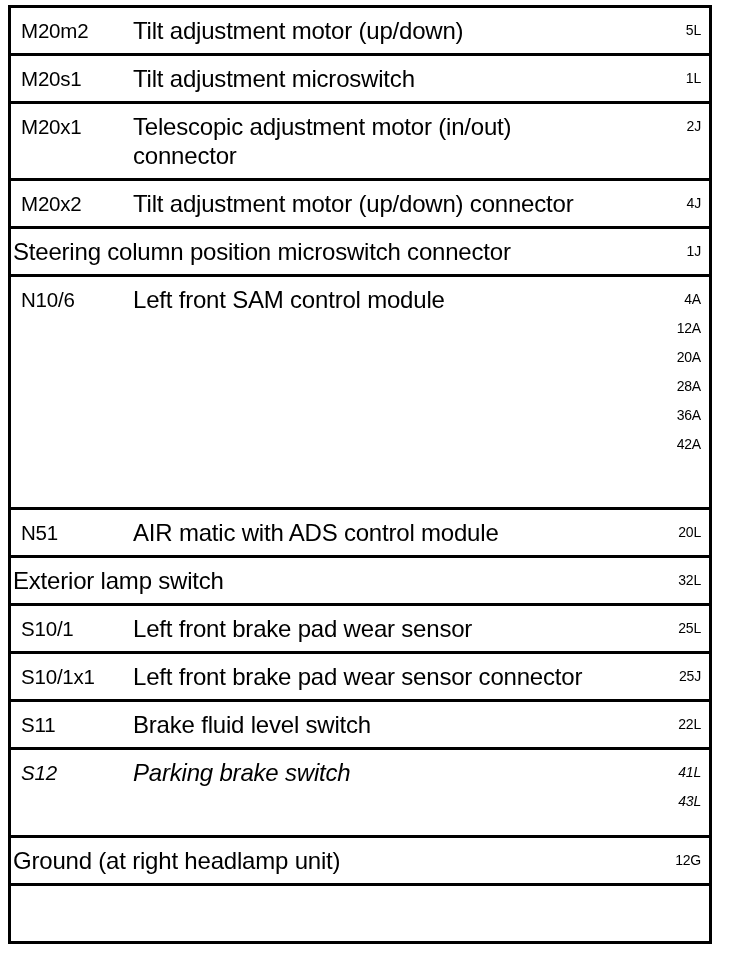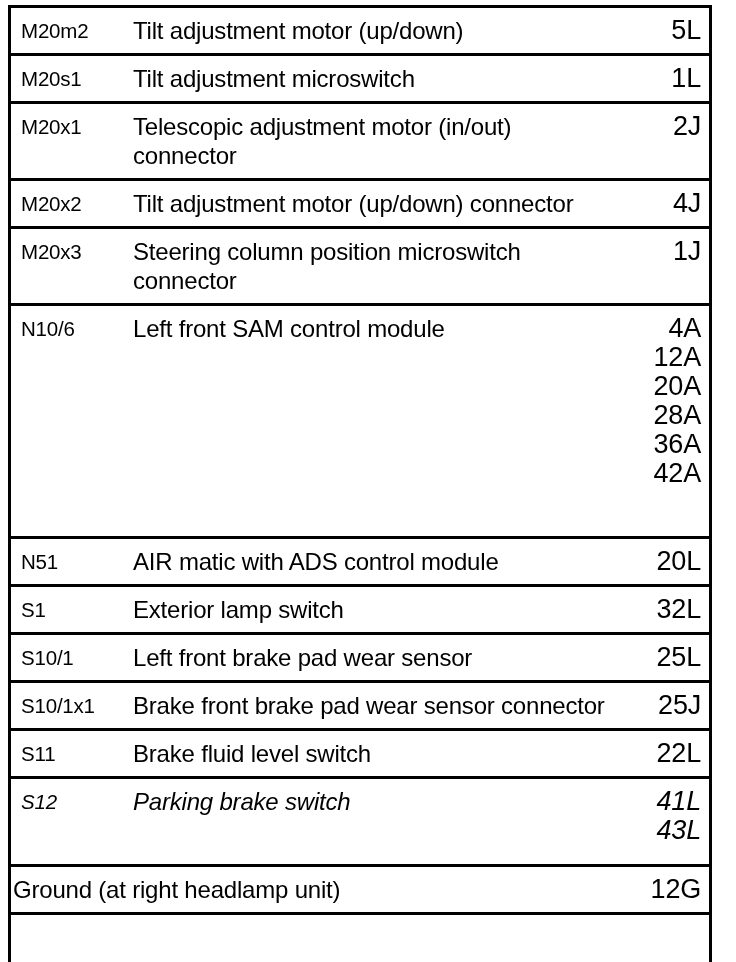--- a/index.html
+++ b/index.html
@@ -71,21 +71,21 @@
     line-height: 29px;
     letter-spacing: -0.2px;
   }
 
   
   .cell-loc {
     flex: 0 0 86px;
     padding-right: 8px;
     box-sizing: border-box;
     text-align: right;
-    font-size: 27px;
+    font-size: 14px;
     line-height: 29px;
     letter-spacing: -0.2px;
     white-space: nowrap;
   }
   .loc-line {
     display: block;
   }
 
   
   .row-inner {
@@ -145,21 +145,20 @@
         <div class="cell-code">M20x2</div>
         <div class="cell-desc">Tilt adjustment motor (up/down) connector</div>
         <div class="cell-loc">
           <span class="loc-line">4J</span>
         </div>
       </div>
     </div>
 
     <div class="legend-row">
       <div class="row-inner">
-        <div class="cell-code">M20x3</div>
         <div class="cell-desc">Steering column position microswitch connector</div>
         <div class="cell-loc">
           <span class="loc-line">1J</span>
         </div>
       </div>
     </div>
 
     <div class="legend-row row-tall">
       <div class="row-inner">
         <div class="cell-code">N10/6</div>
@@ -180,21 +179,20 @@
         <div class="cell-code">N51</div>
         <div class="cell-desc">AIR matic with ADS control module</div>
         <div class="cell-loc">
           <span class="loc-line">20L</span>
         </div>
       </div>
     </div>
 
     <div class="legend-row">
       <div class="row-inner">
-        <div class="cell-code">S1</div>
         <div class="cell-desc">Exterior lamp switch</div>
         <div class="cell-loc">
           <span class="loc-line">32L</span>
         </div>
       </div>
     </div>
 
 
     <div class="legend-row">
       <div class="row-inner">
@@ -202,21 +200,21 @@
         <div class="cell-desc">Left front brake pad wear sensor</div>
         <div class="cell-loc">
           <span class="loc-line">25L</span>
         </div>
       </div>
     </div>
 
     <div class="legend-row">
       <div class="row-inner">
         <div class="cell-code">S10/1x1</div>
-        <div class="cell-desc">Brake front brake pad wear sensor connector</div>
+        <div class="cell-desc">Left front brake pad wear sensor connector</div>
         <div class="cell-loc">
           <span class="loc-line">25J</span>
         </div>
       </div>
     </div>
 
     <div class="legend-row">
       <div class="row-inner">
         <div class="cell-code">S11</div>
         <div class="cell-desc">Brake fluid level switch</div>

